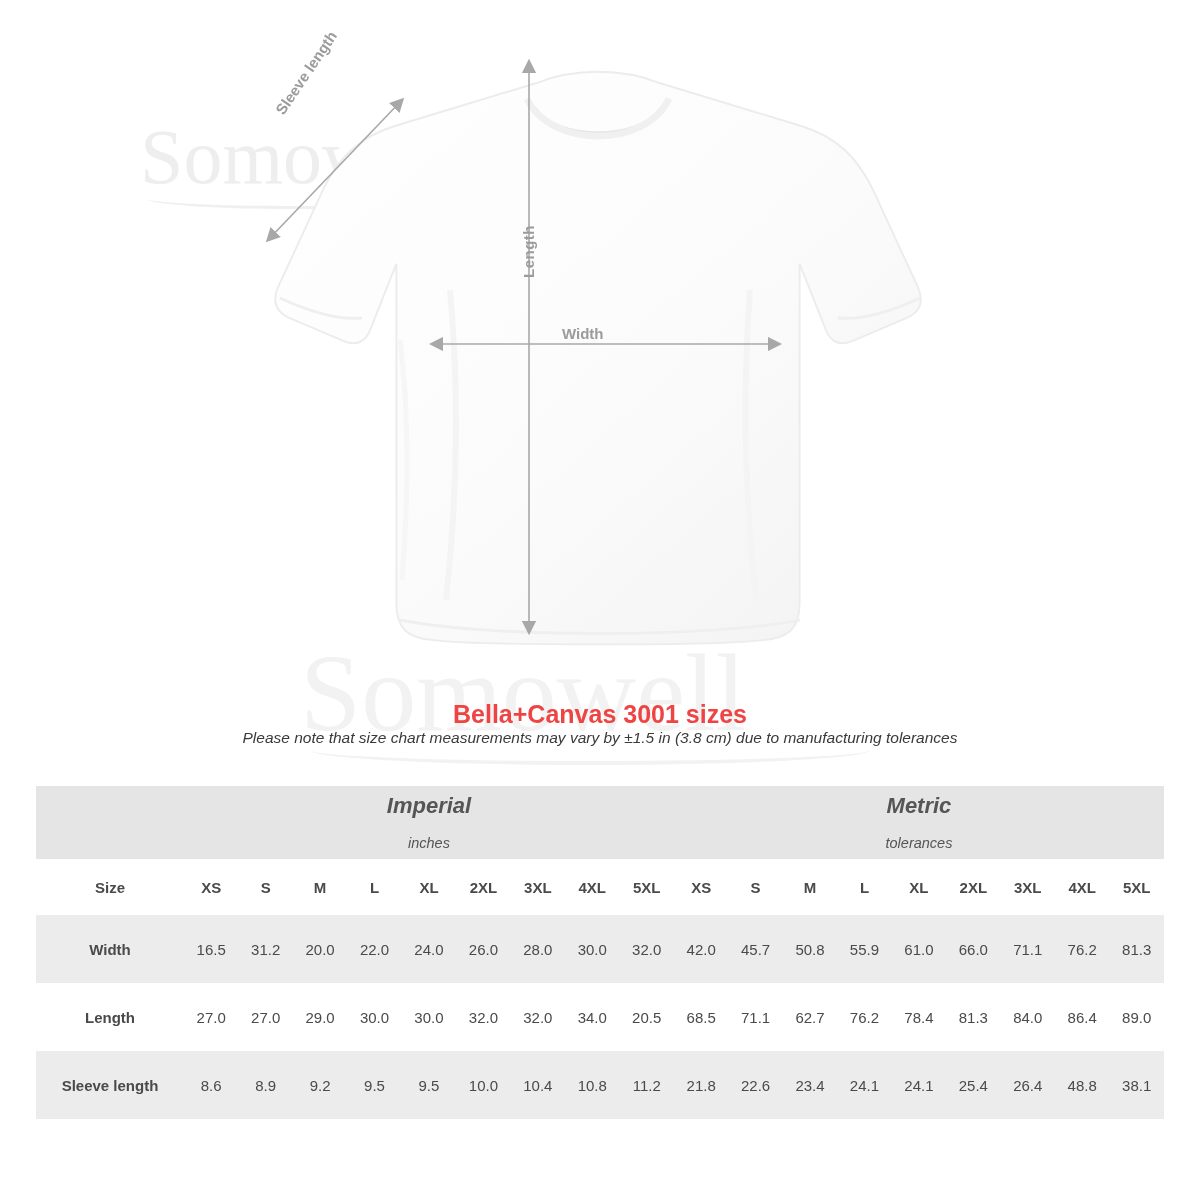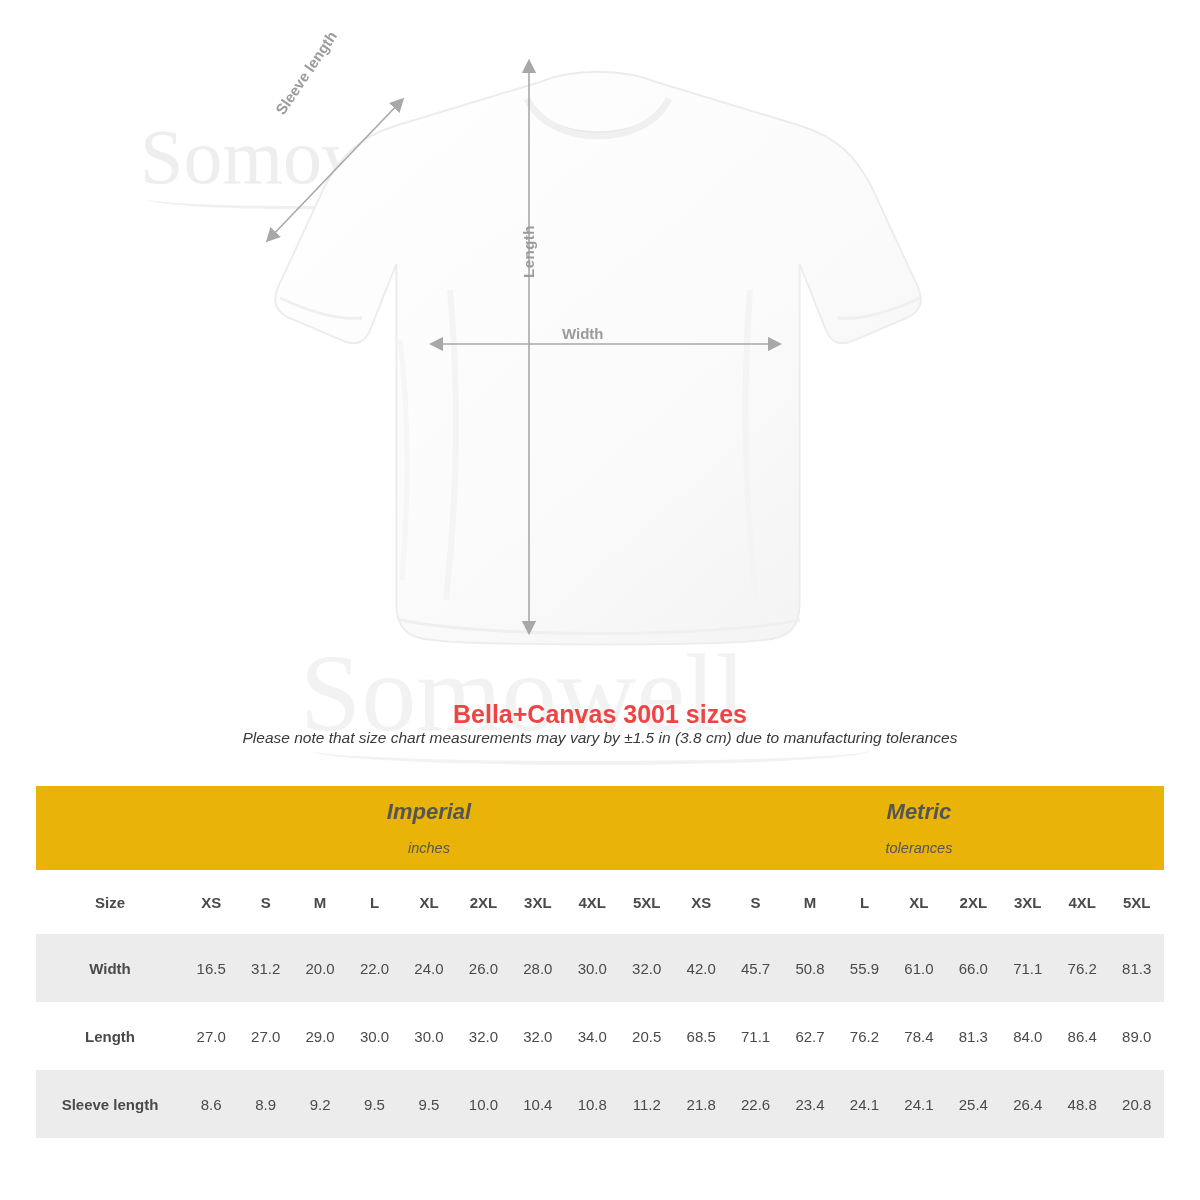--- a/index.html
+++ b/index.html
@@ -142,39 +142,39 @@
   }
   table.sizes td, table.sizes th {
     text-align: center;
     vertical-align: middle;
     font-size: 15px;
     color: #4a4a4a;
     padding: 0;
     border: none;
   }
   .band-row td {
-    height: 84px;
-    background: #eab308;
+    height: 73px;
+    background: #e5e5e5;
   }
   .band-title {
     font-size: 22px;
     font-style: italic;
     font-weight: bold;
     color: #555555;
     line-height: 1.1;
   }
   .band-sub {
     font-size: 14.5px;
     font-style: italic;
     color: #555555;
     margin-top: 16px;
     font-weight: normal;
   }
   .row-head td {
-    height: 64px;
+    height: 56px;
     background: #ffffff;
     font-weight: bold;
     color: #3a3a3a;
     font-size: 15px;
   }
   .data-row td {
     height: 68px;
     font-size: 15px;
   }
   .row-shade td { background: #ececec; }
@@ -375,17 +375,17 @@
         <td>10.8</td>
         <td>11.2</td>
         <td>21.8</td>
         <td>22.6</td>
         <td>23.4</td>
         <td>24.1</td>
         <td>24.1</td>
         <td>25.4</td>
         <td>26.4</td>
         <td>48.8</td>
-        <td>20.8</td>
+        <td>38.1</td>
       </tr>
     </tbody>
   </table>
 </div>
 
 </body></html>

